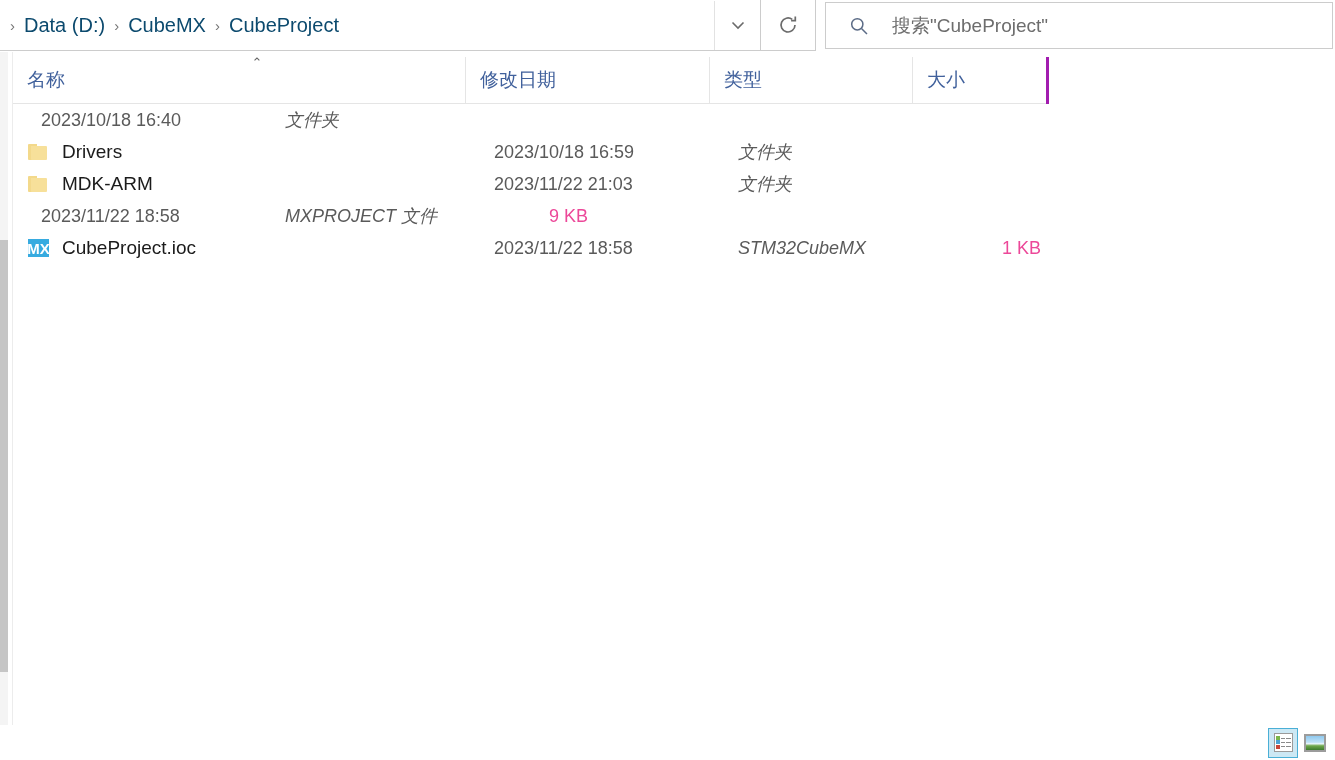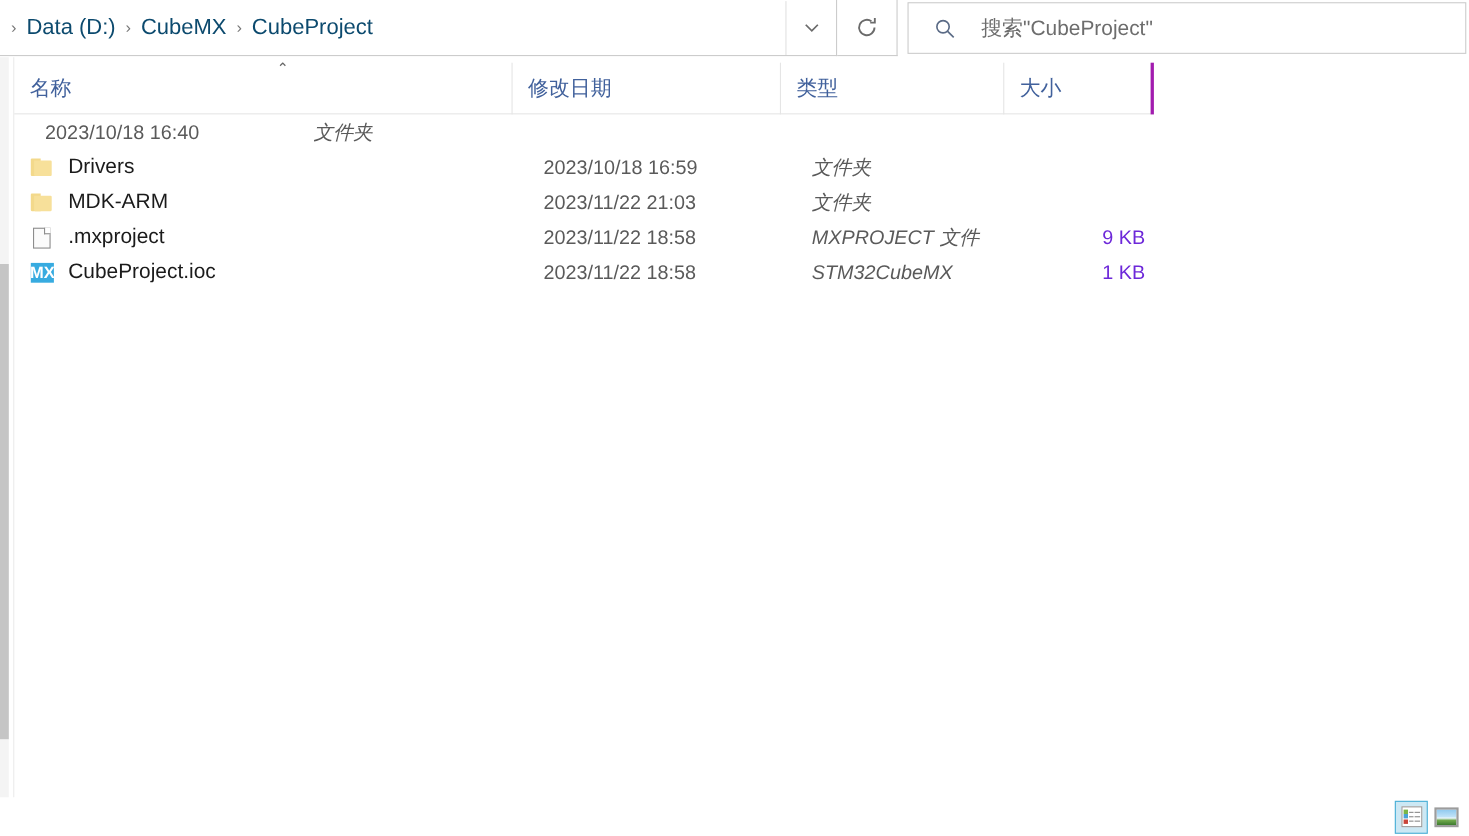--- a/index.html
+++ b/index.html
@@ -191,21 +191,21 @@
   }
 
   .meta-text {
     font-size: 18px;
     color: #5a5a5a;
     white-space: nowrap;
   }
 
   .size-text {
     font-size: 18px;
-    color: #6d28d9;
+    color: #ec4899;
     white-space: nowrap;
   }
 
   
   .icon-slot {
     width: 22px;
     height: 22px;
     position: relative;
     flex: 0 0 22px;
     display: block;
@@ -447,28 +447,20 @@
             </span>
         </span>
         <span class="name-text">MDK-ARM</span>
       </div>
       <div class="cell-date meta-text">2023/11/22 21:03</div>
       <div class="cell-type meta-text">文件夹</div>
       <div class="cell-size size-text"></div>
     </div>
 
     <div class="file-row">
-      <div class="cell-name">
-        <span class="icon-slot">
-          <span class="ic-doc">
-              <span class="fold"></span>
-            </span>
-        </span>
-        <span class="name-text">.mxproject</span>
-      </div>
       <div class="cell-date meta-text">2023/11/22 18:58</div>
       <div class="cell-type meta-text">MXPROJECT 文件</div>
       <div class="cell-size size-text">9 KB</div>
     </div>
 
     <div class="file-row">
       <div class="cell-name">
         <span class="icon-slot">
           <span class="ic-mx">
               <span>MX</span>

